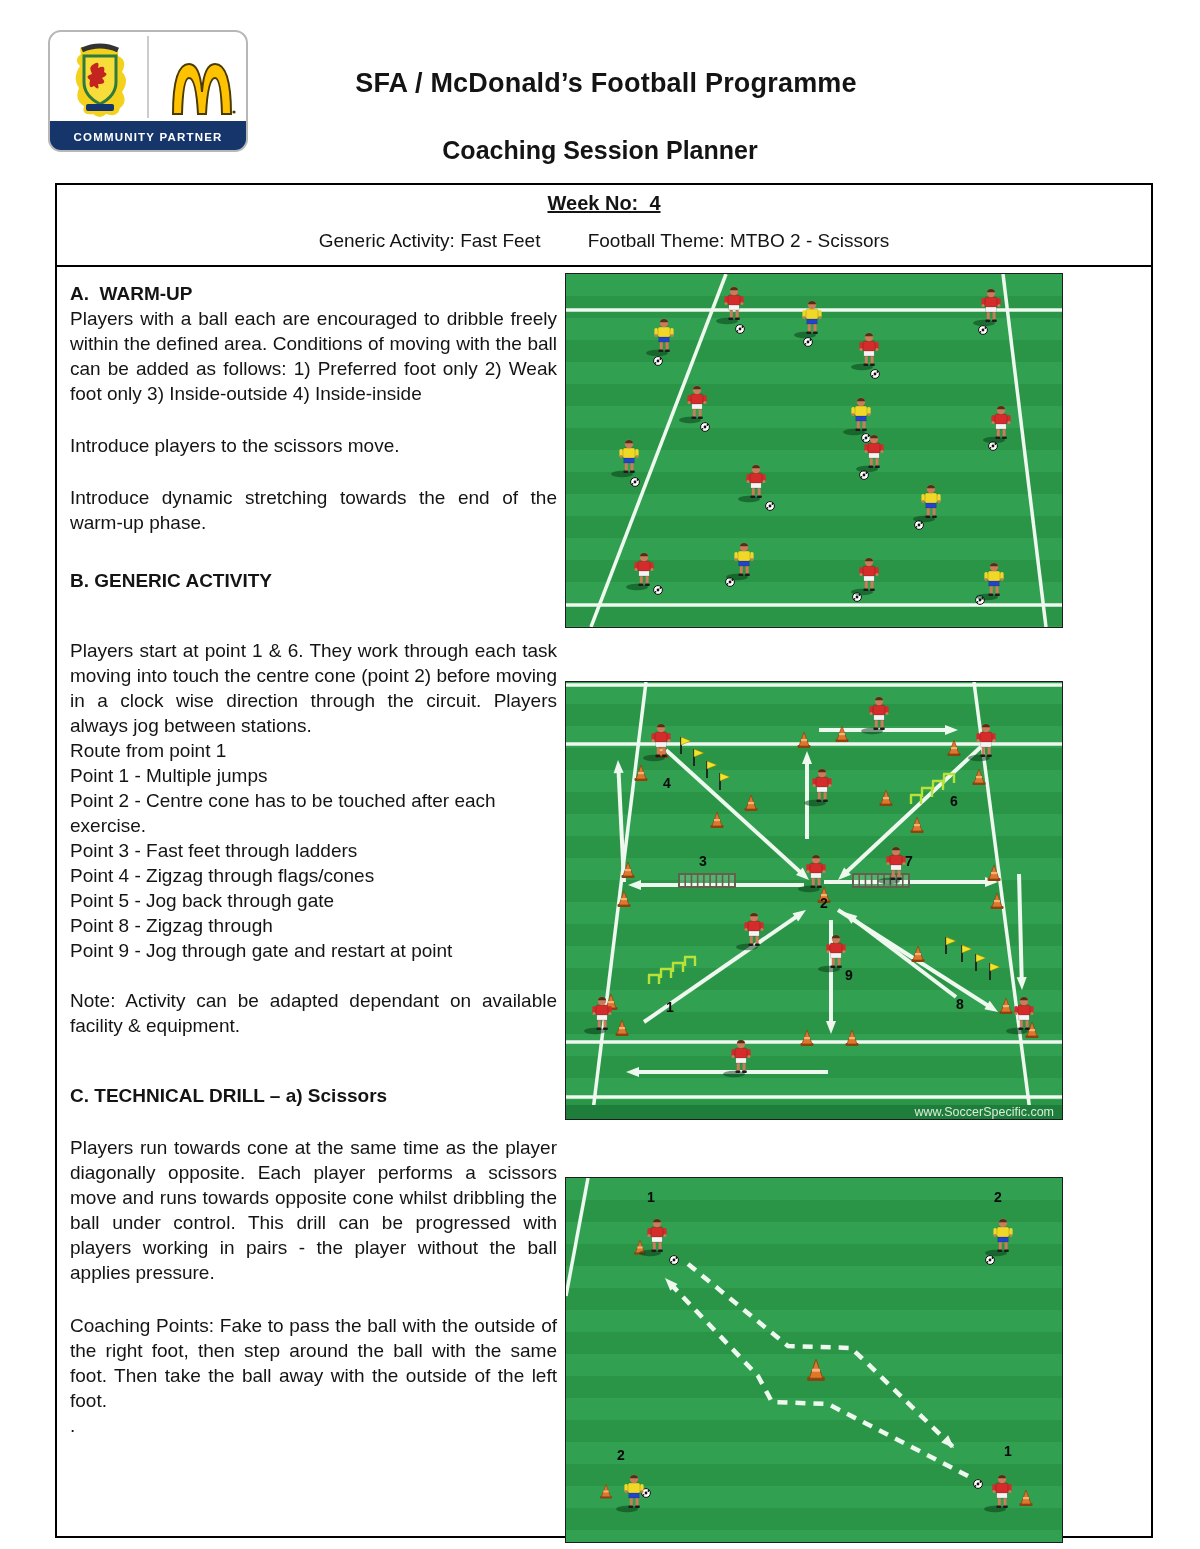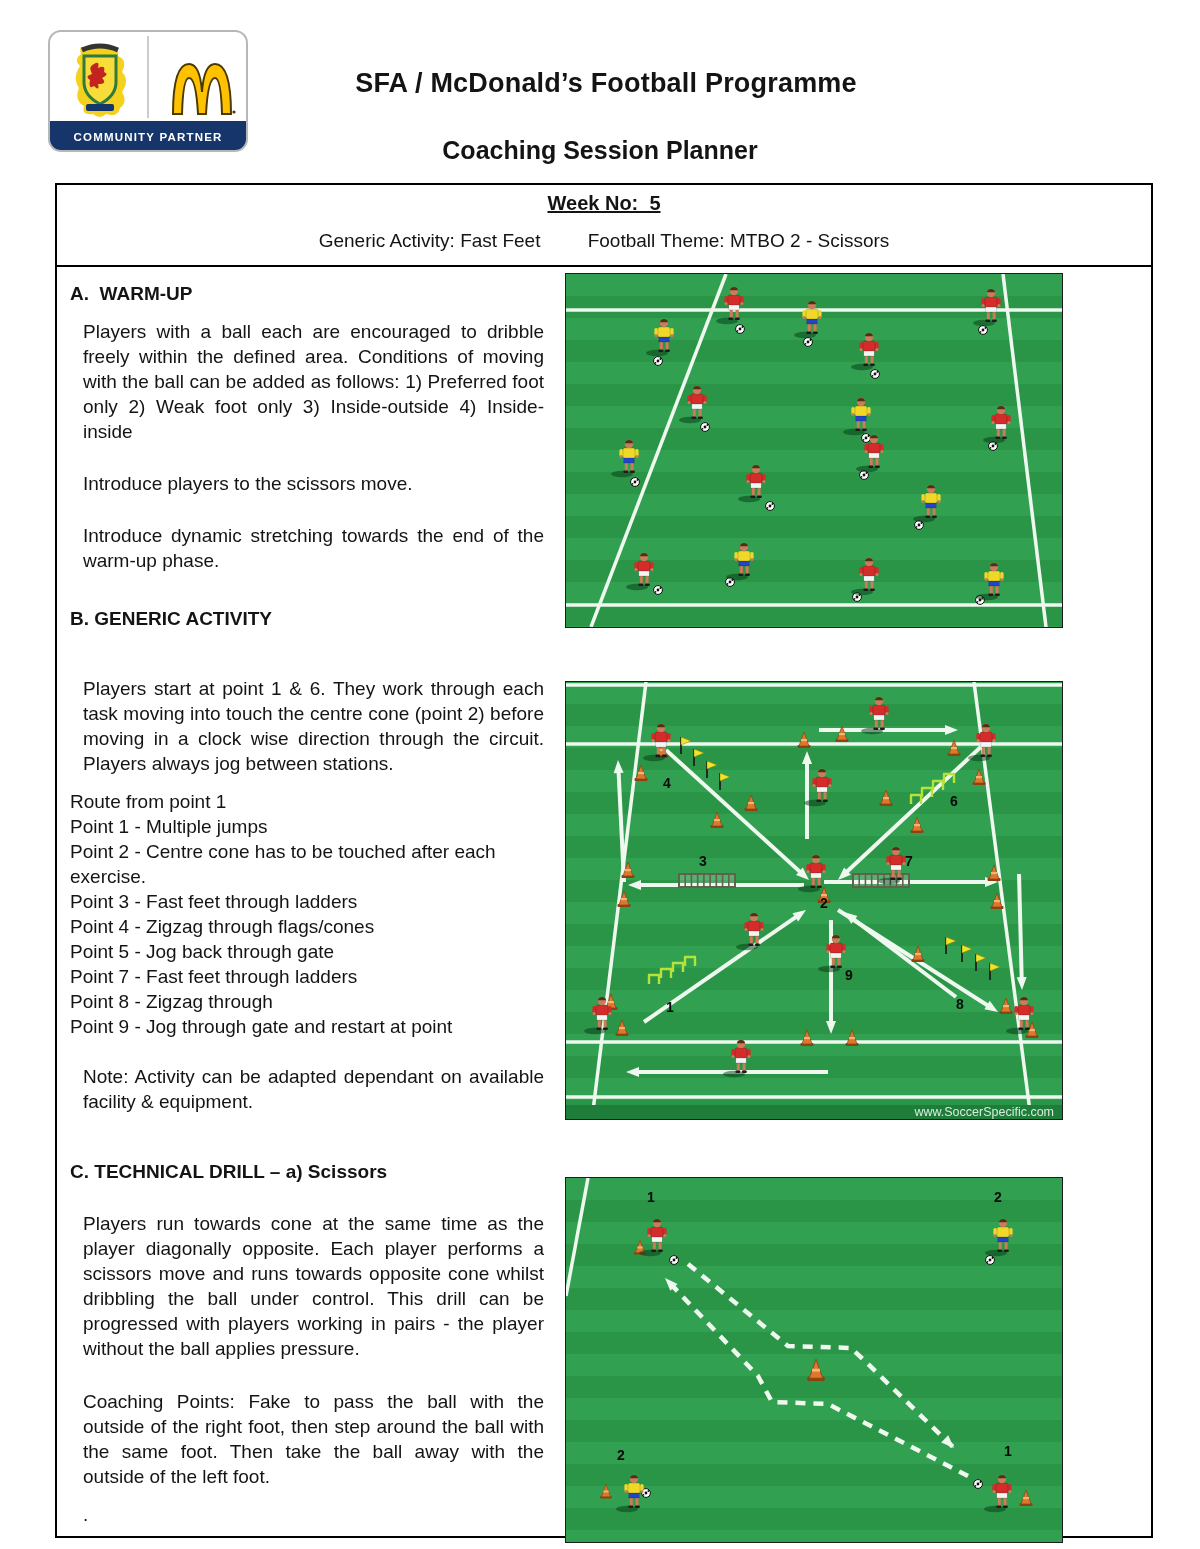--- a/index.html
+++ b/index.html
@@ -9,21 +9,21 @@
   .page-subtitle{position:absolute;left:0;right:0;top:136px;text-align:center;font-size:25px;font-weight:bold;}
   .sheet{position:absolute;left:55px;top:183px;width:1098px;height:1355px;border:2px solid #000;box-sizing:border-box;background:#fff;}
   .sheet-header{border-bottom:2px solid #000;text-align:center;padding:7px 0 13px;}
   .week{font-size:20px;font-weight:bold;text-decoration:underline;white-space:pre;}
   .meta{margin-top:15px;font-size:19px;}
   .meta .lbl{font-weight:normal;}
   .meta .gap{margin-left:42px;}
   .content{display:flex;}
   .text-col{width:508px;padding:14px 8px 0 13px;font-size:19px;line-height:25px;box-sizing:border-box;}
   .text-col h3{font-size:19px;line-height:25px;margin:0;white-space:pre-wrap;}
-  .text-col p{margin:13px;text-align:justify;}
+  .text-col p{margin:0;text-align:justify;}
   .h-a{margin-bottom:28px;}
   .p1a{margin-bottom:27px !important;}
   .p2a{margin-bottom:27px !important;}
   .p3a{margin-bottom:33px !important;}
   .h-b{margin-bottom:45px !important;}
   .route div{line-height:25px;}
   .route{margin-bottom:25px;}
   .note{margin-bottom:45px !important;}
   .h-c{margin-bottom:27px !important;}
   .pc1{margin-bottom:28px !important;}
@@ -63,21 +63,21 @@
     </g>
     <rect x="1" y="1" width="198" height="120" rx="12" fill="none" stroke="#b7b7b7" stroke-width="2"></rect>
   </svg>
 </div>
 
 <div class="page-title">SFA / McDonald’s Football Programme</div>
 <div class="page-subtitle">Coaching Session Planner</div>
 
 <div class="sheet">
   <div class="sheet-header">
-    <div class="week">Week No:  5</div>
+    <div class="week">Week No:  4</div>
     <div class="meta">
       <span class="lbl">Generic Activity:</span>
       <span>Fast Feet</span>
       <span class="lbl gap">Football Theme:</span>
       <span>MTBO 2 - Scissors</span>
     </div>
   </div>
 
   <div class="content">
     <div class="text-col">
@@ -88,21 +88,20 @@
 
       <h3 class="h-b">B. GENERIC ACTIVITY</h3>
       <p>Players start at point 1 &amp; 6. They work through each task moving into touch the centre cone (point 2) before moving in a clock wise direction through the circuit. Players always jog between stations.</p>
       <div class="route">
         <div>Route from point 1</div>
         <div>Point 1 - Multiple jumps</div>
         <div>Point 2 - Centre cone has to be touched after each exercise.</div>
         <div>Point 3 - Fast feet through ladders</div>
         <div>Point 4 - Zigzag through flags/cones</div>
         <div>Point 5 - Jog back through gate</div>
-        <div>Point 7 - Fast feet through ladders</div>
         <div>Point 8 - Zigzag through</div>
         <div>Point 9 - Jog through gate and restart at point</div>
       </div>
       <p class="note">Note: Activity can be adapted dependant on available facility &amp; equipment.</p>
 
       <h3 class="h-c">C. TECHNICAL DRILL – a) Scissors</h3>
       <p class="pc1">Players run towards cone at the same time as the player diagonally opposite. Each player performs a scissors move and runs towards opposite cone whilst dribbling the ball under control. This drill can be progressed with players working in pairs - the player without the ball applies pressure.</p>
       <p class="pc2">Coaching Points: Fake to pass the ball with the outside of the right foot, then step around the ball with the same foot. Then take the ball away with the outside of the left foot.</p>
       <p class="dot">.</p>
     </div>

